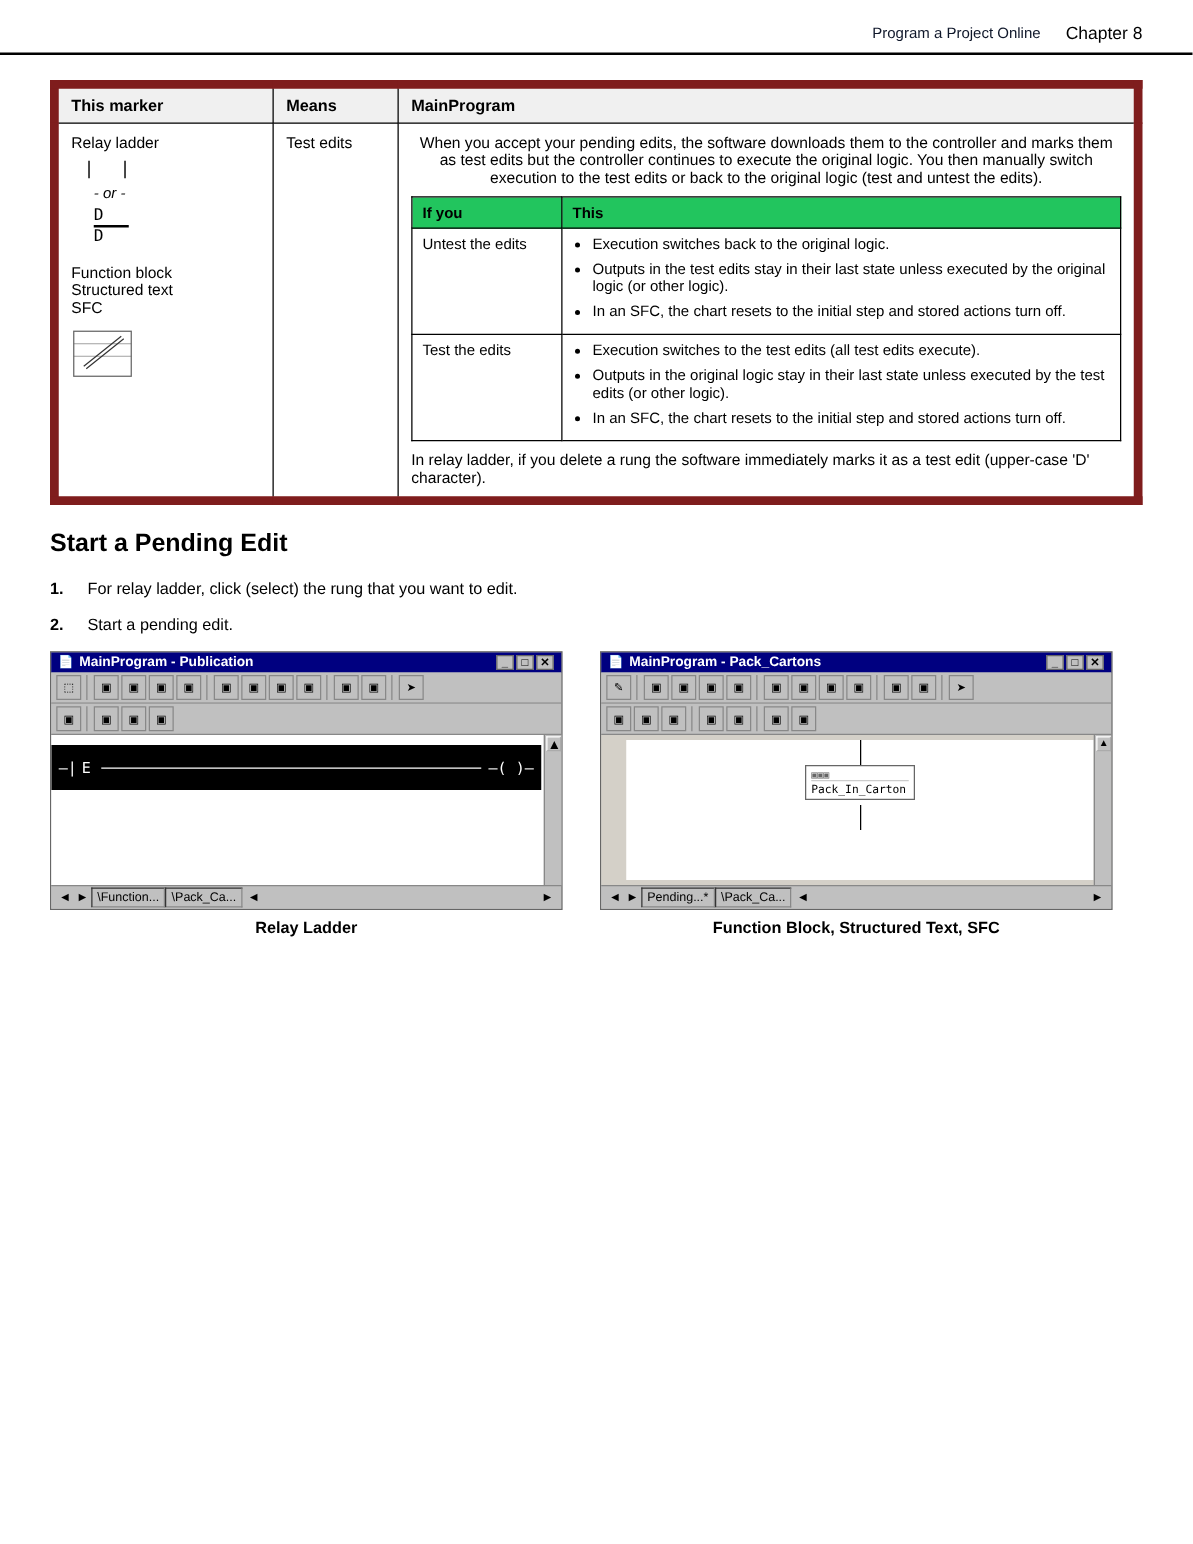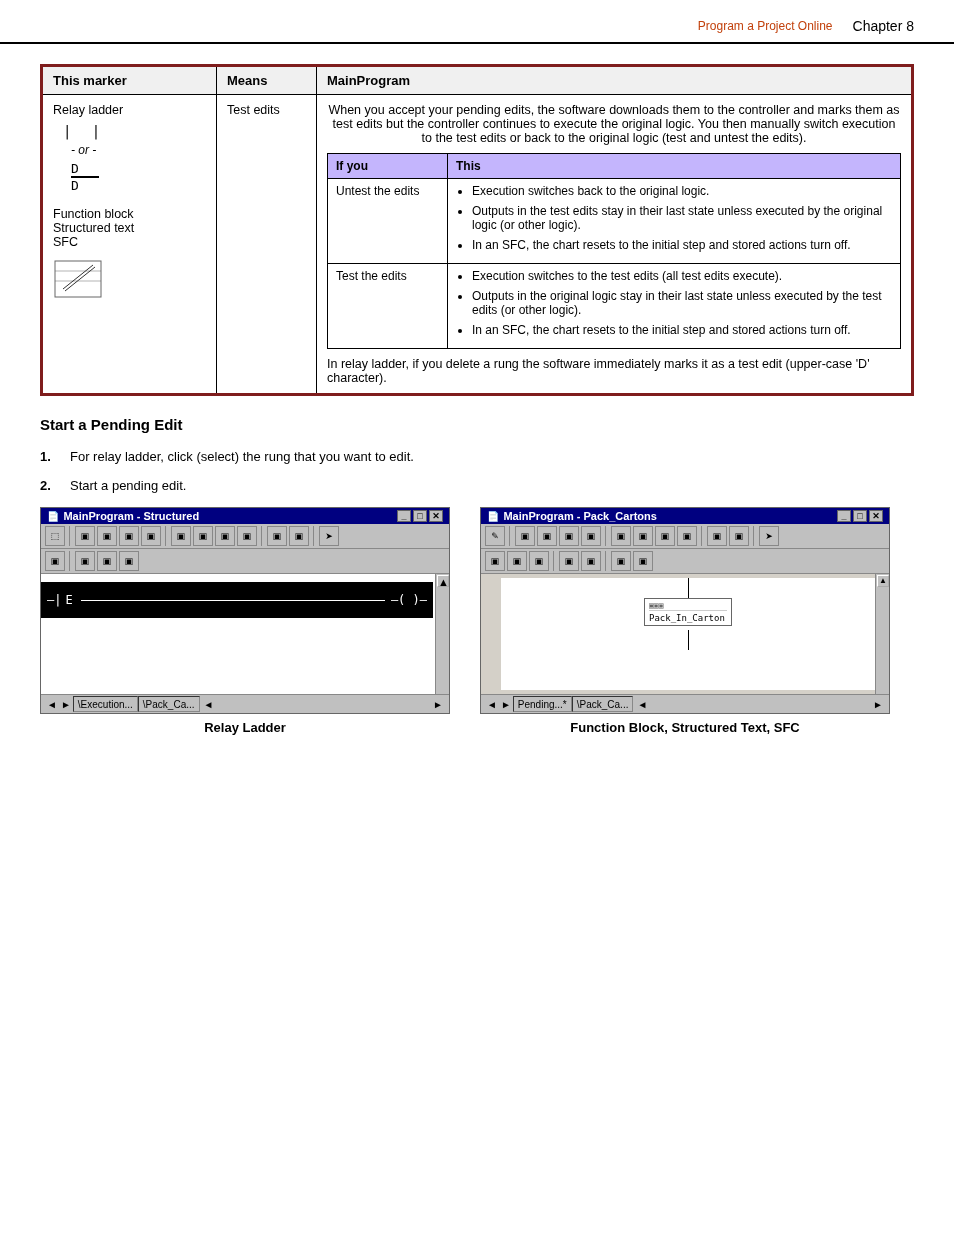--- a/index.html
+++ b/index.html
@@ -32,38 +32,38 @@
     .header-left {
       flex: 1;
     }
     .header-right {
       display: flex;
       align-items: center;
       gap: 20px;
     }
     .header-section {
       font-size: 12px;
-      color: #c2410c;
+      color: #0f172a;
     }
     .header-chapter {
       font-size: 14px;
       font-weight: normal;
     }
 
     
     .main-content {
       padding: 20px 40px 40px 40px;
     }
 
     
     .main-table {
       width: 100%;
       border-collapse: collapse;
       margin-bottom: 16px;
-      border: 3px solid #7f1d1d;
+      border: 7px solid #7f1d1d;
     }
     .main-table th {
       background: #f0f0f0;
       border: 1px solid #000;
       padding: 6px 10px;
       font-weight: bold;
       font-size: 13px;
       text-align: left;
     }
     .main-table td {
@@ -93,42 +93,42 @@
 
     .inner-table {
       width: 100%;
       border-collapse: collapse;
       margin-top: 6px;
     }
     .inner-table th {
       border: 1px solid #000;
       padding: 5px 8px;
       font-size: 12px;
-      background: #c4b5fd;
+      background: #22c55e;
       font-weight: bold;
     }
     .inner-table td {
       border: 1px solid #000;
       padding: 5px 8px;
       font-size: 12px;
       vertical-align: top;
     }
 
     .bullet-list {
       margin: 0;
       padding-left: 16px;
     }
     .bullet-list li {
       margin-bottom: 6px;
       font-size: 12px;
     }
 
     
     .section-heading {
-      font-size: 15px;
+      font-size: 20px;
       font-weight: bold;
       margin: 20px 0 16px 0;
     }
 
     
     .step-item {
       display: flex;
       gap: 10px;
       margin-bottom: 14px;
       align-items: flex-start;
@@ -418,21 +418,21 @@
       <span class="step-text">Start a pending edit.</span>
     </div>
 
     <div class="screenshots-row">
 
       <div class="screenshot-block">
         <div class="screenshot-window">
 
           <div class="win-titlebar">
             <span style="font-size:10px;">📄</span>
-            <span style="flex:1; margin-left:4px;">MainProgram - Structured</span>
+            <span style="flex:1; margin-left:4px;">MainProgram - Publication</span>
             <div class="win-titlebar-btns">
               <div class="win-btn">_</div>
               <div class="win-btn">□</div>
               <div class="win-btn">✕</div>
             </div>
           </div>
 
           <div class="win-toolbar">
             <div class="toolbar-btn">⬚</div>
             <div class="toolbar-separator"></div>
@@ -473,21 +473,21 @@
                 <span style="flex:1; border-top:1px solid #fff; display:inline-block; height:0; margin:0 6px; vertical-align:middle;"></span>
                 <span>—( )—</span>
               </div>
             </div>
           </div>
 
           <div class="win-statusbar">
             <div style="display:flex; align-items:center; gap:0; font-size:10px; width:100%;">
               <span style="padding:0 2px;">◄</span>
               <span style="padding:0 2px;">►</span>
-              <div class="status-item">\Execution...</div>
+              <div class="status-item">\Function...</div>
               <div class="status-item">\Pack_Ca...</div>
               <span style="padding:0 2px; margin-left:2px;">◄</span>
               <span style="margin-left:auto; padding:0 2px;">►</span>
             </div>
           </div>
         </div>
         <div class="screenshot-caption">Relay Ladder</div>
       </div>
 
       <div class="screenshot-block">

